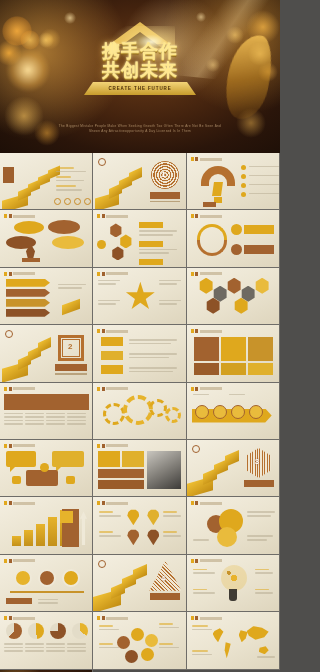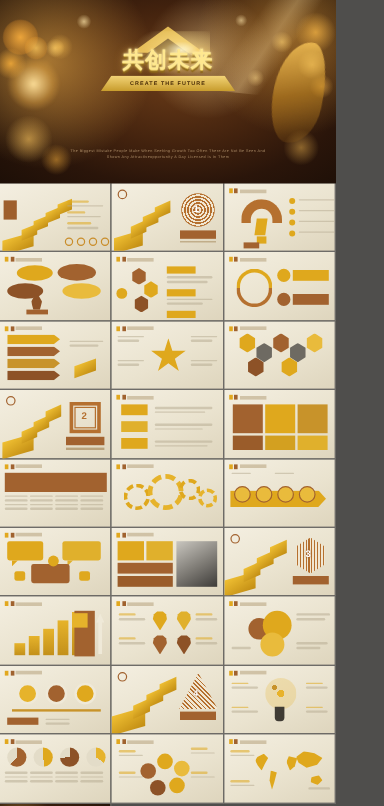--- a/index.html
+++ b/index.html
@@ -171,21 +171,22 @@
   <div class="bokeh b15"></div>
   <div class="bokeh b16"></div>
   <div class="streak"></div>
   <div class="gold-ribbon"></div>
 
   <div class="emblem">
     <div class="chev"></div>
     <div class="chev-in"></div>
     <div class="burst"></div>
     <div class="cn-title">
-      <span>共创未来</span>
+      <span>携手合作</span>
+      <span class="ln2">共创未来</span>
     </div>
     <div class="ribbon-bar">
       <span>CREATE THE FUTURE</span>
     </div>
   </div>
 
   <div class="sub-en">The Biggest Mistake People Make When Seeking Growth Too Often There Are Not Be Seen And Shown Any Attractiveopportunity A Day Licensed Is In Them</div>
 </div>
 
 <div class="grid">

